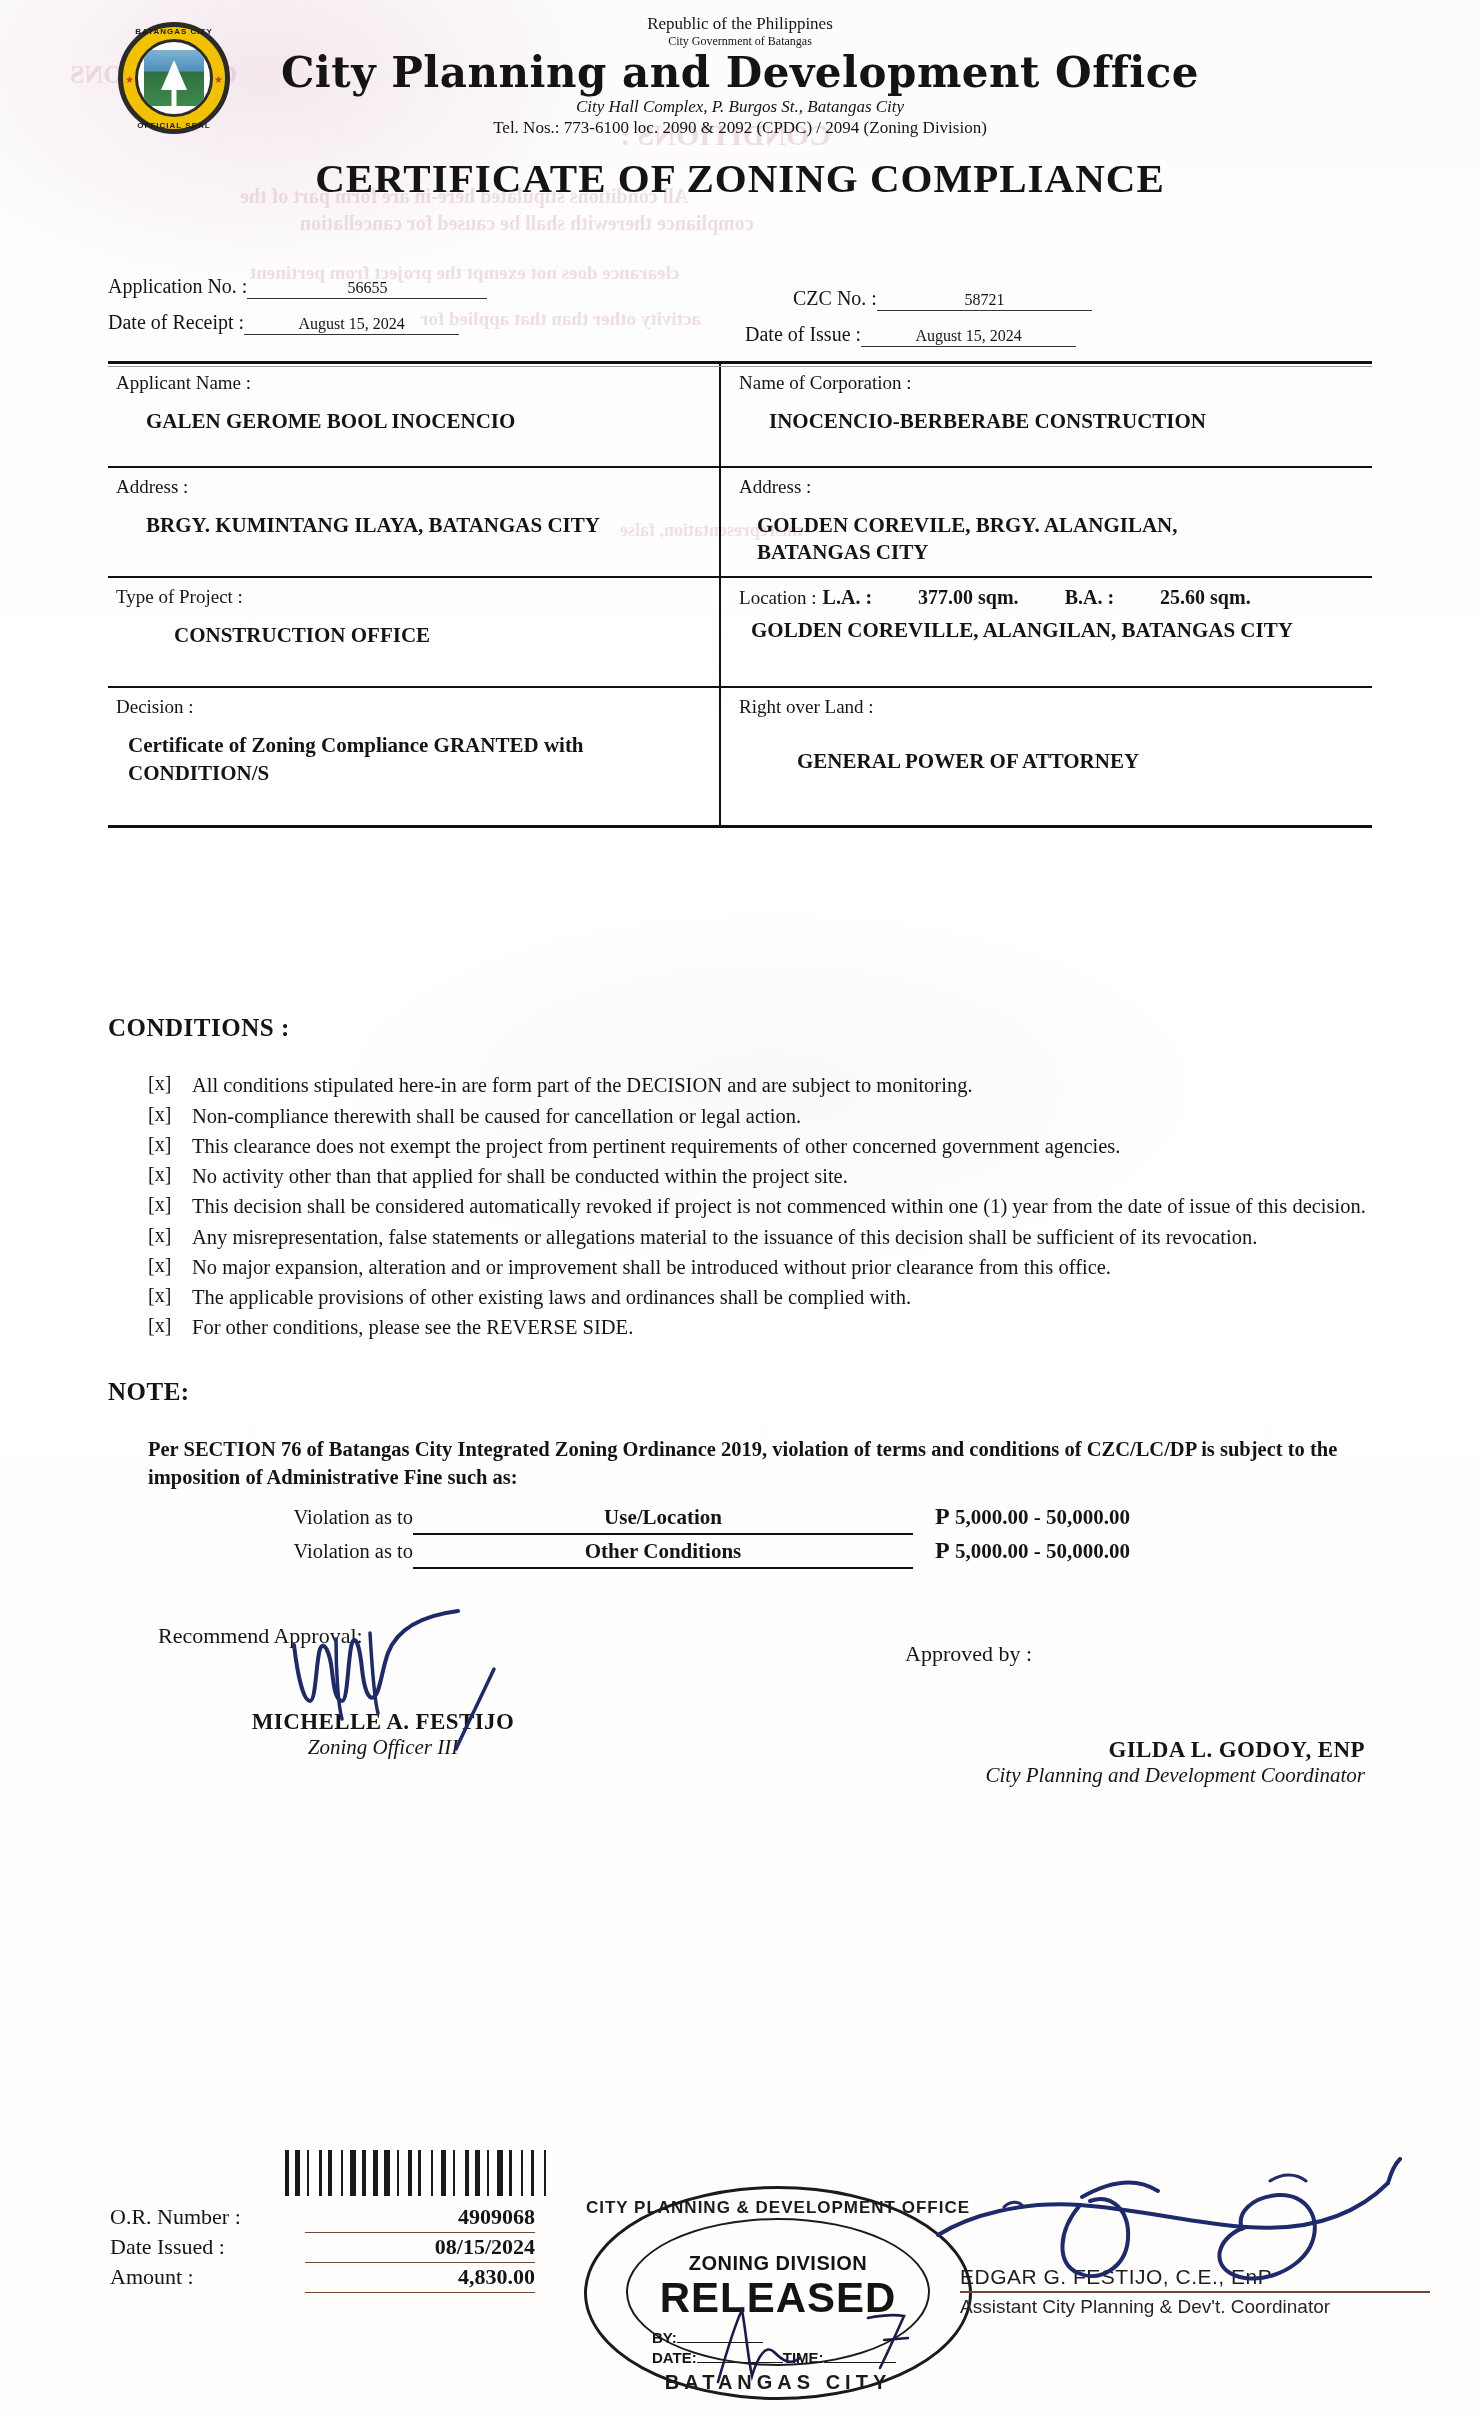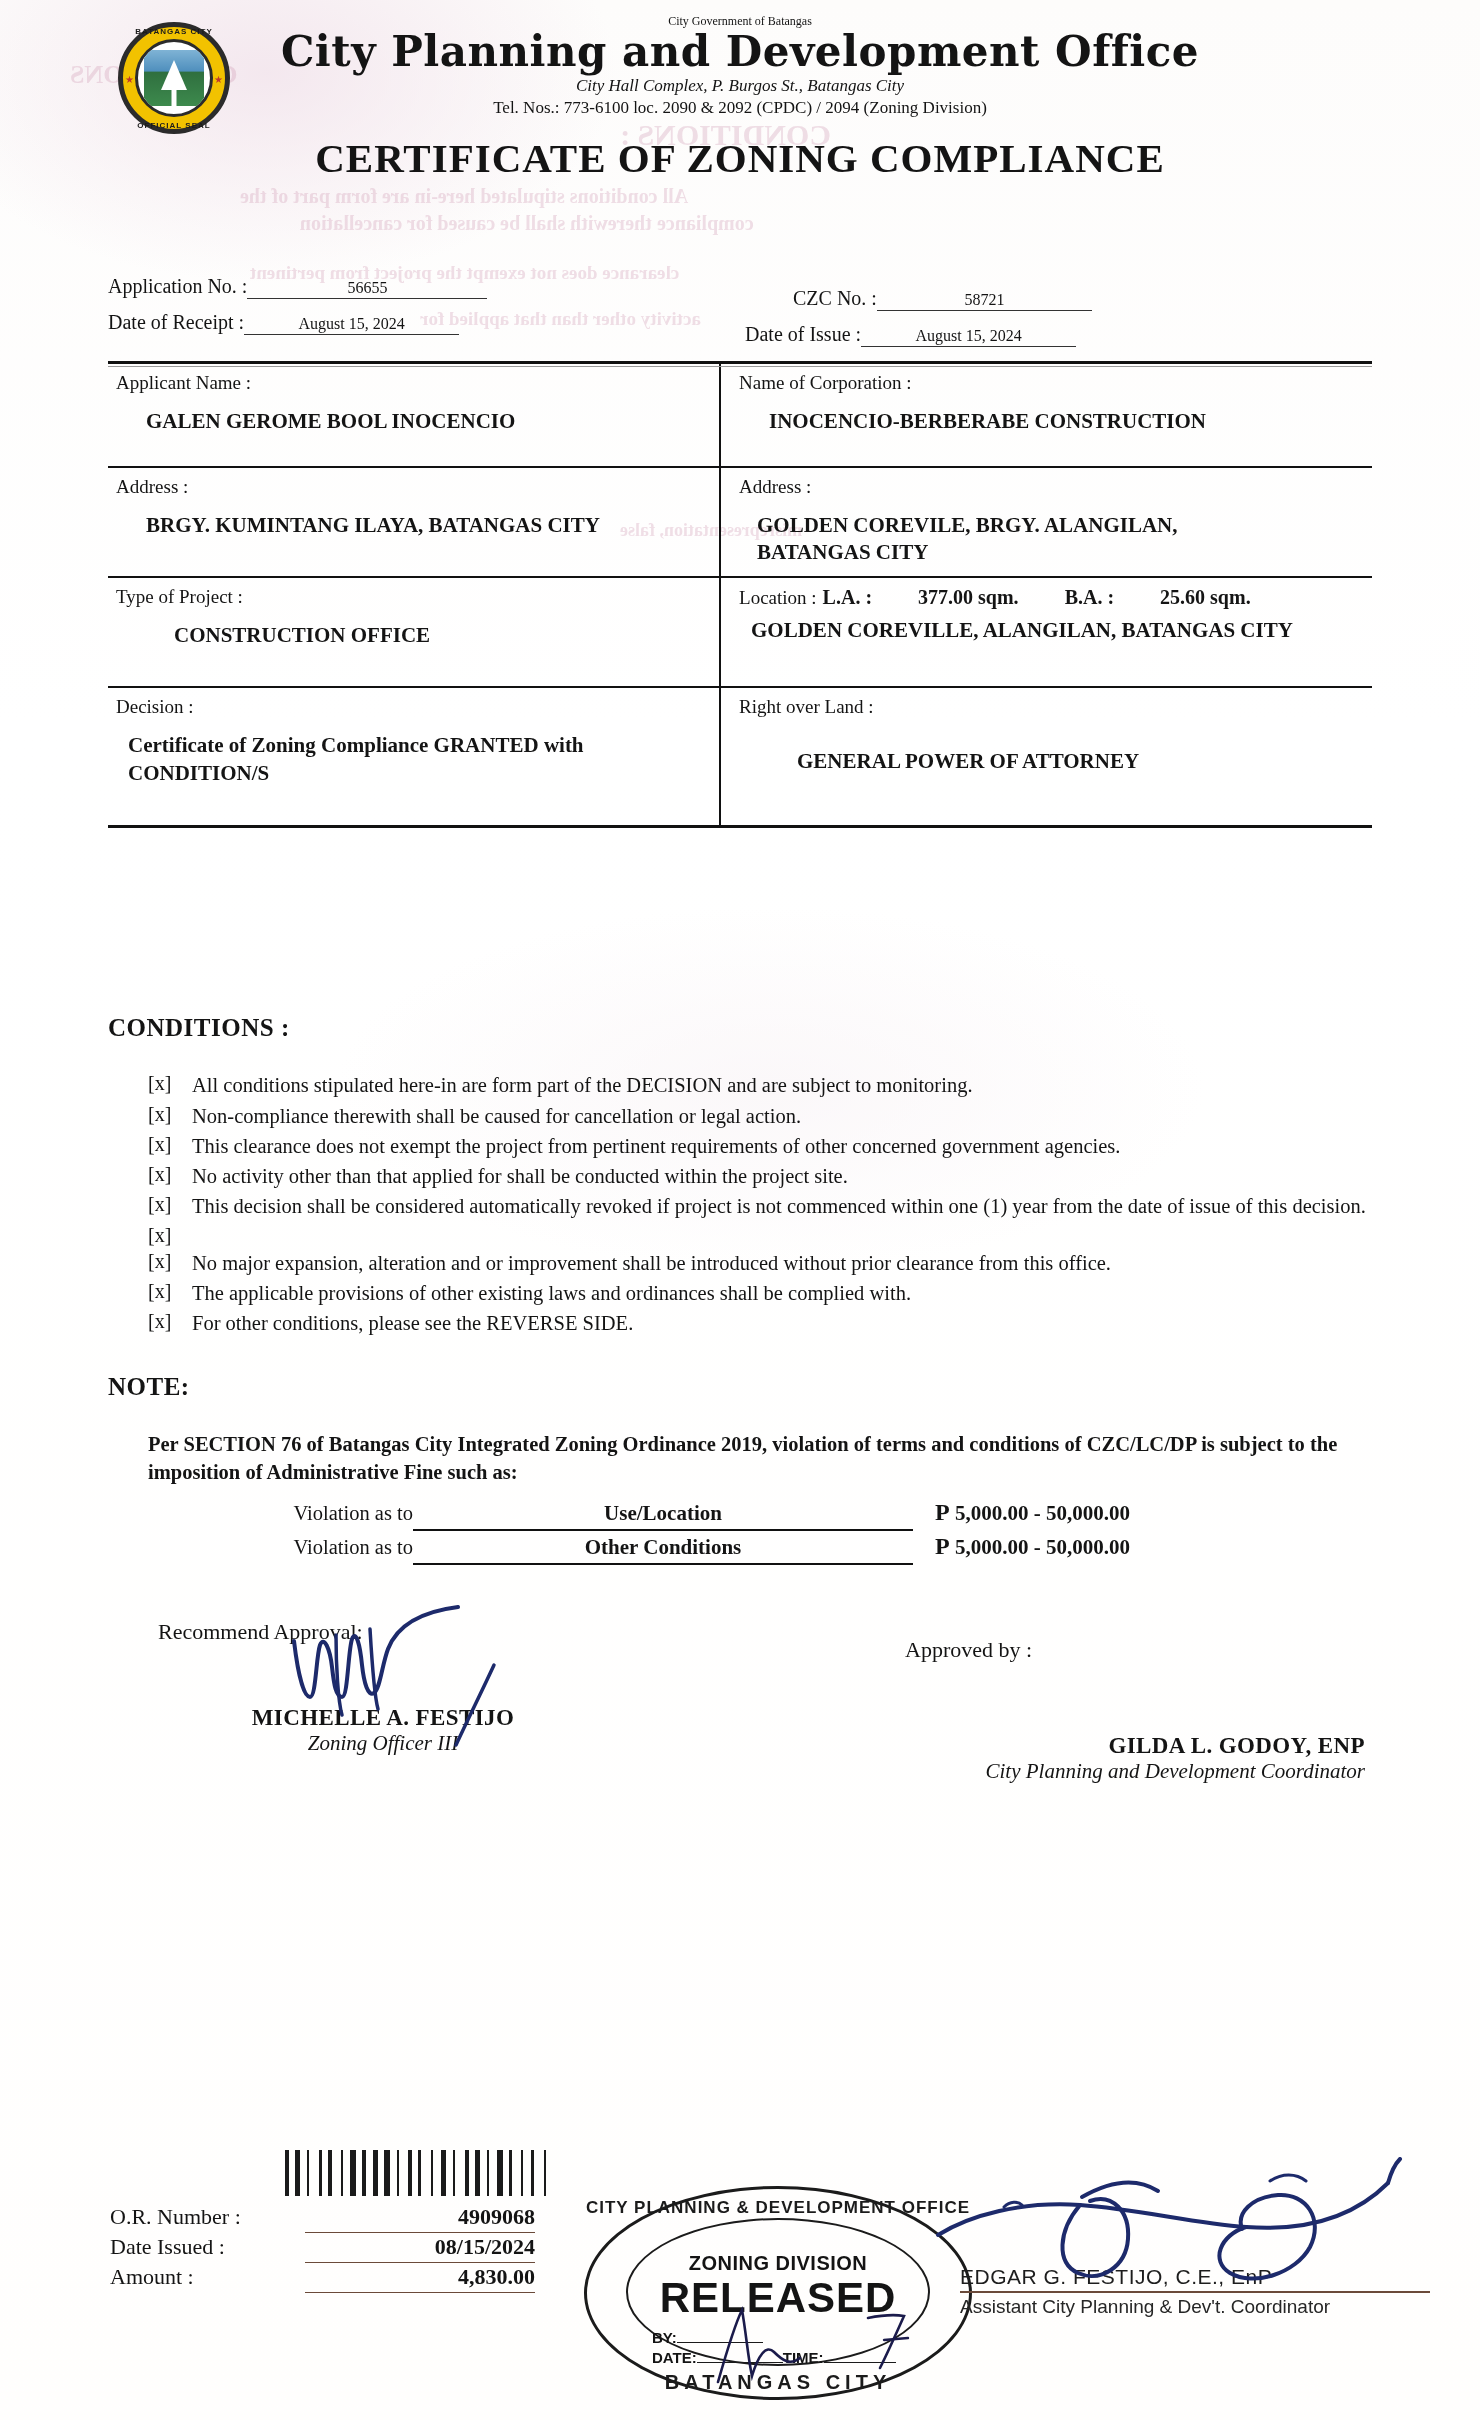--- a/index.html
+++ b/index.html
@@ -260,20 +260,21 @@
       <div class="ring-inner">
           <div class="crest"></div>
         </div>
       <div class="seal-top-text">BATANGAS CITY</div>
       <div class="seal-bot-text">OFFICIAL SEAL</div>
       <div class="star l">★</div>
       <div class="star r">★</div>
     </div>
 
     <div class="head-block">
+      <div class="head-line1">Republic of the Philippines</div>
       <div class="head-line2">City Government of Batangas</div>
       <div class="office-name">City Planning and Development Office</div>
       <div class="head-addr">City Hall Complex, P. Burgos St., Batangas City</div>
       <div class="head-tel">Tel. Nos.: 773-6100 loc. 2090 &amp; 2092 (CPDC) / 2094 (Zoning Division)</div>
       <div class="cert-title">CERTIFICATE OF ZONING COMPLIANCE</div>
     </div>
   </div>
 
   <div class="app-row">
     <div class="field-pair ap-no">
@@ -368,20 +369,21 @@
         <div class="cond-item">
           <div class="cond-mark">[x]</div>
           <div class="cond-text">No activity other than that applied for shall be conducted within the project site.</div>
         </div>
         <div class="cond-item">
           <div class="cond-mark">[x]</div>
           <div class="cond-text">This decision shall be considered automatically revoked if project is not commenced within one (1) year from the date of issue of this decision.</div>
         </div>
         <div class="cond-item">
           <div class="cond-mark">[x]</div>
+          <div class="cond-text">Any misrepresentation, false statements or allegations material to the issuance of this decision shall be sufficient of its revocation.</div>
         </div>
         <div class="cond-item">
           <div class="cond-mark">[x]</div>
           <div class="cond-text">No major expansion, alteration and or improvement shall be introduced without prior clearance from this office.</div>
         </div>
         <div class="cond-item">
           <div class="cond-mark">[x]</div>
           <div class="cond-text">The applicable provisions of other existing laws and ordinances shall be complied with.</div>
         </div>
         <div class="cond-item">

